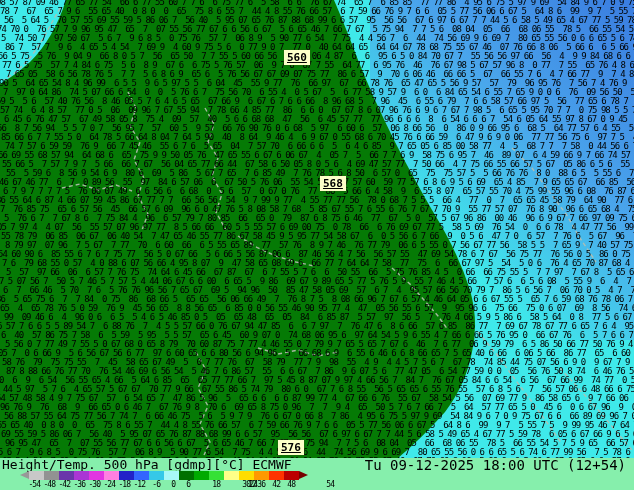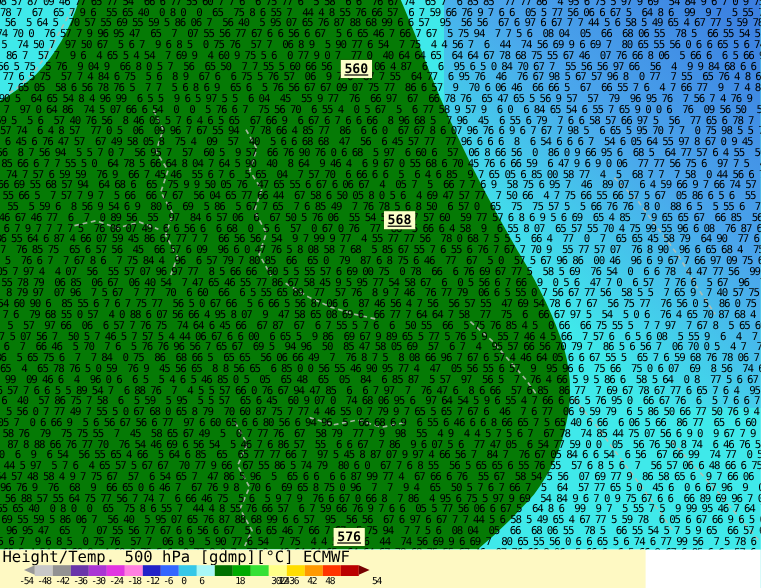--- a/index.html
+++ b/index.html
@@ -24,21 +24,21 @@
     letter-spacing:-1px;white-space:pre;color:#000;
     overflow:hidden;user-select:none;
   }
   .clabel{
     position:absolute;background:#fcffc8;color:#000;
     font:bold 11px/13px "DejaVu Sans Mono",monospace;
     padding:1px 3px;box-shadow:0 0 0 1px rgba(60,80,20,.25);text-decoration:underline;
   }
   
   #footer{
-    position:absolute;left:0;top:458px;width:538px;height:32px;background:#fef9c3;
+    position:absolute;left:0;top:458px;width:634px;height:32px;background:#86efac;
   }
   #footer-title{
     position:absolute;left:2px;top:-1px;
     font:13px/15px "DejaVu Sans Mono",monospace;color:#000;white-space:nowrap;
   }
   #footer-date{
     position:absolute;right:8px;top:0;
     font:14px/15px "DejaVu Sans Mono",monospace;color:#000;white-space:nowrap;
   }
   #footer-copy{
@@ -51,21 +51,21 @@
   #scale-arrow-left{
     width:0;height:0;border-top:4.5px solid transparent;border-bottom:4.5px solid transparent;
     border-right:9px solid #989898;
   }
   #scale-arrow-right{
     width:0;height:0;border-top:4.5px solid transparent;border-bottom:4.5px solid transparent;
     border-left:9px solid #770000;
   }
   #scale-ticks{position:absolute;left:0;top:22px;width:330px;height:9px;}
   #scale-ticks .tick{
-    position:absolute;top:0;width:24px;margin-left:-12px;text-align:left;
+    position:absolute;top:0;width:24px;margin-left:-12px;text-align:right;
     font:8px/9px "DejaVu Sans Mono",monospace;color:#000;letter-spacing:-1px;
   }
 </style>
 </head>
 <body>
 
 <div id="map">
 
   <div id="blue-corner"></div>
 
@@ -94,20 +94,21 @@
   <div id="digit-texture" style="color: rgb(0, 0, 0);"><div style="padding-left: 0px;">08 57 87 09 46 77 65 77 54  66 6 77 55 60 7 7 6  6 75 77 6  5 58  6 6  76 67 74  65 7  6 85 85  77 77 86  4 95 6 75 5 97 9 69  54 84 9 6 7 0 9 75 67 6 6  66 89 69 96 7 0 6 75  7  </div><div style="padding-left: 4px;">78 7  67  65 7 9 6  55 65 40  0 8 0  0  65  75 8 6 55 7  44 4 8 55 76 66 57  6 7 59 66 76 9 7 6 6  05 5 77 56 06 6 67 5  64 8 6  99  9 7  5 55 7 5  9 99 95 46 7 64 79  5 4  6 </div><div style="padding-left: 8px;">56  5 64 5  70 57 55 69 55 59 5 86 06 7  56 40  5 95 07 65 76 87 88 68 99 6 6 57  95  56 56  67 6 97 6 67 7 7 44 5 6 58 5 49 65 4 67 77 5 59 78  6 05 6 67 66 9 6 5 65 5  7  8 6  </div><div style="padding-left: 1px;">74 70 0  76 57 7 9 96 95 47  65  7  07 55 56 77 67 6 6 56 6 67  5 6 65 46 7 66 7 67  5 75 94  7 7 5 6  08 04  05  66  68 06 55  78 5  66 55 54 5 7 5 9 65  66 57 64 7 67 4 85 55 85 6  </div><div style="padding-left: 5px;">5  74 50 7  97 50 67  5 6 7  9 6 8 5  0 75 76  57 7  06 8 9  5 90 77 6 54  7 75  4 4 56 7  6  44  74 56 69 9 6 69 7  80 65 55 56 0 6 6 65 5 6 74 6 77 99 56  7 5 78 6  6 77 87  </div><div style="padding-left: 9px;">86 7  57 7  9 6  4 65 5 4 54  7 69 9  4 60 9 75 5 6  0 77 9 0 7  77 0  40 64 64 65  64 64 67 78 68 75 55 67 46  07 76 66 8 06  5 66 6  6 5 66 9 67 6 85 6 6  57 6 9 4  95 6  5 </div><div style="padding-left: 2px;">56 5 75  5 76  9 04 9  66 8 0 5 7  56  65 50  7 7 55 5 60 66 56  66 68 06 4 87  6  6  95 6 5 0 84 70 67 7  55 56 56 97 66  56  4  9 9 84 68 6 6 96 5  6 77 54 65 4 6 76 6  65  46 58  </div><div style="padding-left: 6px;">77 6 5 75  57 7 4 84 6 75  5 6  8 9  67 6  6 75 5 76 57  06  9 7 6  87 7 55  64 77  6 95 76  46  76 67 98 5 67 57 96 8  0 77  7 55  65 76 4 8 6  0 67  77 60 78 68  7 44 6  4  0 5 65 </div><div style="padding-left: 10px;">7 65 05  58 6 56 78 76 5  7 7  5 6 8 6 9  65 6  5 76 56 67 67 09 07 75 77  86 6 57  9  70 6 06 46  66 66 5  67  66 55 7 6  4 7 66 77  9  7 4 84 5 5 86 65 0 75  5 87 67 54  86 79  7 </div><div style="padding-left: 3px;">90 5  64 65 54 8 4 96 99  6 5 5  9 6 5 97 5 5  6 04  45  55 9 77  76  66 97  67  66 78 76  65 47 65 5 56 9 57  57  79  96 95 76  7 56 7 4 76 9  86 65  45 05  0 67  5 5  6  6 55  7 66 9 65 </div><div style="padding-left: 7px;">7  97 0 64 86  74 5 07 66 6 54  0  0  5 76 6 7  75 56 70  6 55 4  0 5 67  5  6 77 58 9 57 9  6 0  6 84 65 54 6 55 7 65 9 0 0 6  76  09 56 50  5 69  57  58 70 56 6 5 6 66 05 55 67 </div><div style="padding-left: 0px;">59 5  5 6  57 40 76 56  8 46 05 5 7 6 4 6 5 65  67 66 9  6 67 6 7 6 6 66  8 96 68 5  7 96  45  6 55 6 79  7 6 6 58 57 66 97 5  56  77 65 6 78 7  4 06  76  06 77  7  7 7 66  6 66 </div><div style="padding-left: 4px;">57 74  6 4 8 57  77 0 5  06  09 96 7 67 55 94  7 78 66 4 85 77  86  6 6 0  67 67 8 6 07 96 76 6 9 6 7 67 7 98 5  6 65 5 95 70 7 7  0 75 98 5 5 74  7  6  4 7  58 64  5 4 85 5 </div><div style="padding-left: 8px;">6 45 6 76 47 57  67 49 58 05 8  75 4  09  57  40  5 6 6 68 68  47  56  6 45 57 77  77 96 6 6 6  8  6 54 6 6 6 7  54 6 05 64 55 97 8 67 0 9 45  67  70 77 5 86  65  75  78 0 99 5 6  5 8 </div><div style="padding-left: 1px;">56  8 7 56 94  5 5 7 0 7  56 95 7  57  60 5  9 57  66 76 90 76 0 6 68  5 97  6 60 6  57  06 8 66 56  0  86 0 9 66 95 6  68 5  64 77 57 6 4 55  50 75 76  76 6 47 8  5 75 56 5 6  50 04 </div><div style="padding-left: 5px;">85 66 6 7 7 55 5 0  64 78 5 66 64 8 04 7 64 5 90  40  8 64  9 46 4  6 9 67 0 55 68 6 70 45 76 6 66 59  6 47 9 6 9 0 06  77 77 56 75 6  97 7 5  48 66 6 80 58 66 67  4  7 8 6 </div><div style="padding-left: 9px;">74 7 57 6 59 59  76 9  66 7 45 46  55 6 7 6  5 65  04  7 57 70  6 66 6 6  5  6 4 6 85  9 7 65 05 6 85 00 58 77  4  5  68 7 7  7 58  0 44 56 6 79  7 5  65 66 6 4 6 78 6 5 7 77 </div><div style="padding-left: 2px;">66 69 55 68 57 94  64 68 6  65  75 9 9 50 05 76  47 65 55 6 67 6 06 67  4  05 7  5  66 7 7 6 9  58 75 6 95 7  46  89 07  6 4 59 66 9 7 66 74 57 5 7 67 74 6 7 66 76  47 74 6 86  69 45 </div><div style="padding-left: 6px;">55 66 5  7 57 7 9 7  5 66  66 7 67  56 04 65 77 66 44  67 58 6 50 05 8 0 5 6  4 69 47 57 77  7 50 66  4 7 75 66 55 66 57 5 67  05 86 6 5 6  55 76 6 4  65 0  60 6 7 65 65 46 6 0 </div><div style="padding-left: 10px;">55  5 59 6  8 56 9 54 6 9  80 6  69  5 86  5 67 7 65  7 6 85 49  7 76 78 5 6 8 50  6 57 0  65  75  75 57 5  5 66 76 76  8 0  88 6 5  5 55 6  7  60 7  46 08  50  66 4 55 06 7 5 5 7 </div><div style="padding-left: 3px;">46 67 46 77  6  7  0 89 56  55  97  84 6 57 06  6  67 50 5 76 06  55 54 56  5 7 57 60  59 77 57 6 8 6 9 5 6 69  65 4 85  7 9 65 65 67  66 85  56 65 5 46  0 5 64 77 6 5 5  65 5 69  68 65 </div><div style="padding-left: 7px;">6 7 9 7 7 7 7 5  76 06 07 49  6 6 56 6  6 68  0  5 6  57  0 67 0 76  77  86  5 66 6 4 58  9  6 55 8 07  65 57 55 70 4 75 99 55 96 6 08  76 87 66 74 45 4  06 94  56 8 64 4 5 6  70 </div><div style="padding-left: 0px;">86 55 64 6 87 4 66 07 59 45 86 67 77 7 7  66 56 56  54  9 7 99 9 77  4 55 77 77 56  78 0 68 7 5 5 5  66 4  77  0  7  65 65 45 58 79  64 90  77 6 04 67 6  0  54  5  4 66 0 66 6 6 7  05 </div><div style="padding-left: 4px;">7  76 85 75  65 6 57 56  45  66 57 6 09  96 6 0 47 76 5 8 08 58 7 68  5 85 67 55 7 6 55 6 76 7 67 7 70 9  55 77 57 07  76 8 90  96 6 65 68 4  75 64 58 56 87  77 56 7 76  8 6 7 90 5 </div><div style="padding-left: 8px;">5  76 6 7  7 67 8 6  7 75 84 4  96  6 57 79 7 80 85  66  65 0  79  87 6 8 75 6 46  77  67  5 0  57 5 67 96 86  00 46  96 6 9 67 7 66 97 09 75 68 70 57  5  7 67  6  05 6 66 85 6  6 65 9  </div><div style="padding-left: 1px;">05 7 97 4  4 07  56  55 57 07 96 97 77  8 5 66 66  60 5 5 55 57 6 69 00 75  0 78  66  6 76 69 67 77 5  58 5 69  76 54  0  6 6 78  4 47 77 56  99 6 96 8 9 5 67 06  69 8  0  46 56 7 04 8 </div><div style="padding-left: 5px;">55 78 79  06 85  06 67  06 40 54  7 47 65 46 55 77 86 67 58 45 9 5 95 77 54 58 67  6  0 5 56 6 7 66  9  0 5 6  47 7 0  6 57  7 76 6  5 67  96  76  67 90 78 66 7 77 96  75 5 7 5  6 5 7 </div><div style="padding-left: 9px;">8 79 97  07 96  7 5 67  7 77  70  6 60  66  6 5 55 65 89  77  57 76  8 9 7 46  76 77 79  06 6 5 55 0 7 56 67 77 56  58 5 5  7 65 9  7 40 57 75 5 6 69 7 6 5 76  5 45 56  75 40 8 07 6 </div><div style="padding-left: 2px;">54 60 90 6  85 55 6 7 6 7 75 77  56 5 0 67 66  5 6 66 5 56 87 06 6  87 46 56 4 7 56  56 57 55  47 69 54 78 6 7 67  56 75 77  76 56 0 5  86 0 75 70 66 00  56 95 66 6 96  4 75 66 86 45 </div><div style="padding-left: 6px;">7 6  79 68 55 0 57  4 0 88 6 07 56 66 4 95 8 07  9  47 58 65 08 69 6  66 77 7 64 64 7 58  77  75  6  66 67 97 5  54  5 0 6  76 4 65 70 87 68 4 66  08 4 6 4 75  7 5 64 77 45 70 5 75 </div><div style="padding-left: 10px;">5  57  97 66  06  6 57 7 76 75  74 64 6 45 66  67 87  67  6 7 55 5 7 6  6  50 55  66  5 75 76 85 4 5  0 66  66 75 55 5  7 7 97  7 67 8  5 65 69 7 65 06 84 4 9 9 75 68  57 7 56 65 57 60 </div><div style="padding-left: 3px;">7 5 07 56 7  50 5 7 46 5 7 57 5 4 44 06 67 6 6 00  6 65 5  9 86  69 67 9 89 65 5 77 5 76 5 9  55 7 46 4 5 66  7 57 6  6 5 6 08  5 55 9  6  4  7 9  65  55 5 6  60 86 65 6  </div><div style="padding-left: 7px;">6  7  66 46  5 70  7 6  5 76 76 96 56 7 65 67  69 5  94 96  50  85 47 58 05 69  57  6 7  4  95 57 66 56 70 79 7  86 5 6 56 7  06 70 0 5  4 7  70  6 5 7  6 6 75 6 5  7 69 77 7 6 67 8  </div><div style="padding-left: 0px;">86  5 65 75 6  7  7 84  0 75  86  68 66 5  65 65  56 06 66 49  7  76 8 7 5  8 08 66 96 7 67 6 57 4 46 64 05 6 6 67 55 5  65 7 6 59 68 76 78 06 7  56 5  6  66 5 60 6 66 7 55 0  6  5 </div><div style="padding-left: 4px;">65  4  65 78 76 5 0 59  76 9  45 56 65  8 8 56 65  6 85 0 0 56 55 46 90 95 77 4  47  05 56 55 6 57  9  95 96 6  75 66  75 0 6 07  69  8 56  74 69 4 64 9 0 5 45 56 84  67  66 67 6 0 4  9 </div><div style="padding-left: 8px;">99  09 46 6  4  96 0 6  6 5  5 4 6 5 46 85 0 5  05  65 48  65  05  84  6 85 87  5 57  97  56 5  7  76 4 66 5 9 5 86 6  58 5 64  0 8  77 5 6 67 84  75 06 50 06 6  58 57 59 5 49 67 07 66 </div><div style="padding-left: 1px;">6 57 7 6 6 5 5 89 54 7  6 88 76  7  4 5 5 57 66 0 76 67 94 47 85  6  6 7 97  7  76 47 6  8 6 66  57 6 85  86 77  7 69 67 78 67 77 6 65 7 6 4  95 6 5  76  47  7 86 8  86 7 58  68  </div><div style="padding-left: 5px;">6  40  57 86 75 7 58  6  5 59  5 95  5 5 57  65 6 45  60 9 07 0  74 68 06 95 6  97 64 54 5 9 6 55 4 7 66 6 66 5 76 95 0  66 67 76  6  5 7 6 6 7 50 6 97 55  6 6 67 0 77  70 7 07  </div><div style="padding-left: 9px;">5 56 0 7 77 49 7 55 5 0 67 68 0 65 8 79  70 60 87 75 7 77 4 46 55 0 7 79 9 7 65 5 65 7 67 6  46  7 6 77  06 9 59 79  6 5 86 50 66 77 50 76 9 4 8  46 55 6 5 55  7 7  6 77 </div><div style="padding-left: 2px;">05 7  0 6 66 9  5 6 56 67 56 6 77  97 6 60 65 6 6 80 56 6 94 96  5  66 68 6 9  6 55 6 46 6 6 8 66 65 7 5 65 40 6 66  6 06 5 66  86 77  65  6 60 77 48 87 6  66 4 6  58  5 40 69  </div><div style="padding-left: 6px;">58 76  79  75 75 55  7  45  58 65 67 49  5  0 7 77 76  67  58 79  77 7 9  98  55  4 9  4 4 5 7 5 6 7  67 78  74 85 44 75 07 56 6 9 0  9 67 7 9 6  5 08  0 0 56 96 7 5 66 7  77  7 9 67 </div><div style="padding-left: 10px;">87 8 88 66 76 77 70  76 54 46 69 6 56 54  5 46 7 6 86 57  55  6 6 67  7 86  9 6 07 5 6  77 47 05  6 54 77 59 0 0  05  56 76 50 8 74  6 46 76 58 66 7 50 7 5  77 7 94  05 4 7 6 64  57 </div><div style="padding-left: 3px;">0  6  9  6 54  56 55 65 4 66  5 64 6 85  65  65 77 77 66 7  97 5 45 8 87 07 9 97 4 66 56 7  84 7  76 67 05 84 6 6 54  6 56  67 66 99  74 77  0 5 64 65 56 45 55 69 6 65 6 55 64 76  7 45 </div><div style="padding-left: 7px;">44 5 97  5 7 6  4 65 57 5 67 67  70 77 9 66  67 55 86 5 74 79  80 6 0  67 7 6 8 55  56 5 65 65 6 55 76 55  57 6 8 5 6  7  56 57 06 6 48 66 6 75 76 74 77 57 7 60  5 06 76  4 65 69 </div><div style="padding-left: 0px;">54 57 48 58 4 9 7 75 67  57  6 54 65 7  47 86 5 96  5  65 6 6  6 6 87 99 77 4  67 66 6 76  55 67  58 54 5 56  07 69 77 9  86 58 65 6  9 7 66 06  0 87 56 5 08  7 06  5 78  6 64 4 50  74 </div><div style="padding-left: 4px;">96 76 9  76  68  9  66 65 0 6 46 7  67 76 9 8  70 6  69 65 8 75 0 96  7  7  9 4  65  50 5 7 6 7 66 7  5  64  57 77 65 5 0  45 6  0 6 67 96  9  04  67 5  4 5 65 74 45  5 99  55 98 5  67  </div><div style="padding-left: 8px;">56 88 57 55 64 75 77 56 7 74 7  6 66 46 75  5 6  5 9 7 9  76 6 67 0 66 8  7 86  4 95 6 75 5 97 9 69  54 84 9 6 7 0 9 75 67 6 6  66 89 69 96 7 0 6 75  7  78 7  67  65 7 9 6  </div><div style="padding-left: 1px;">55 65 40  0 8 0  0  65  75 8 6 55 7  44 4 8 55 76 66 57  6 7 59 66 76 9 7 6 6  05 5 77 56 06 6 67 5  64 8 6  99  9 7  5 55 7 5  9 99 95 46 7 64 79  5 4  6 56  5 64 5  70 57 55 </div><div style="padding-left: 5px;">69 55 59 5 86 06 7  56 40  5 95 07 65 76 87 88 68 99 6 6 57  95  56 56  67 6 97 6 67 7 7 44 5 6 58 5 49 65 4 67 77 5 59 78  6 05 6 67 66 9 6 5 65 5  7  8 6  74 70 0  76 57 7 9 </div><div style="padding-left: 9px;">96 95 47  65  7  07 55 56 77 67 6 6 56 6 67  5 6 65 46 7 66 7 67  5 75 94  7 7 5 6  08 04  05  66  68 06 55  78 5  66 55 54 5 7 5 9 65  66 57 64 7 67 4 85 55 85 6  5  74 50 7  97 50 67  </div><div style="padding-left: 2px;">5 6 7  9 6 8 5  0 75 76  57 7  06 8 9  5 90 77 6 54  7 75  4 4 56 7  6  44  74 56 69 9 6 69 7  80 65 55 56 0 6 6 65 5 6 74 6 77 99 56  7 5 78 6  6 77 87  86 7  57 7  9 6  4 </div><div style="padding-left: 6px;">65 5 4 54  7 69 9  4 60 9 75 5 6  0 77 9 0 7  77 0  40 64 64 65  64 64 67 78 68 75 55 67 46  07 76 66 8 06  5 66 6  6 5 66 9 67 6 85 6 6  57 6 9 4  95 6  5 56 5 75  5 76  9 04 </div></div>
 
   <div class="clabel" style="left:284px;top:50px;">560</div>
   <div class="clabel" style="left:320px;top:176px;">568</div>
   <div class="clabel" style="left:278px;top:440px;">576</div>
 </div>
 
 <div id="footer">
   <div id="footer-title">Height/Temp. 500 hPa [gdmp][°C] ECMWF</div>
 
+  <div id="footer-date">Tu 09-12-2025 18:00 UTC (12+54)</div>
 
 
   <div id="color-scale">
     <div id="scale-arrow-left" style="border-right-color: rgb(152, 152, 152);"></div>
     <div id="scale-blocks" style="display:flex">
         <div class="scale-block" style="background: rgb(200, 200, 200);"></div>
         <div class="scale-block" style="background: rgb(146, 146, 146);"></div>
         <div class="scale-block" style="background: rgb(106, 53, 170);"></div>
         <div class="scale-block" style="background: rgb(170, 53, 212);"></div>
         <div class="scale-block" style="background: rgb(225, 53, 225);"></div>

